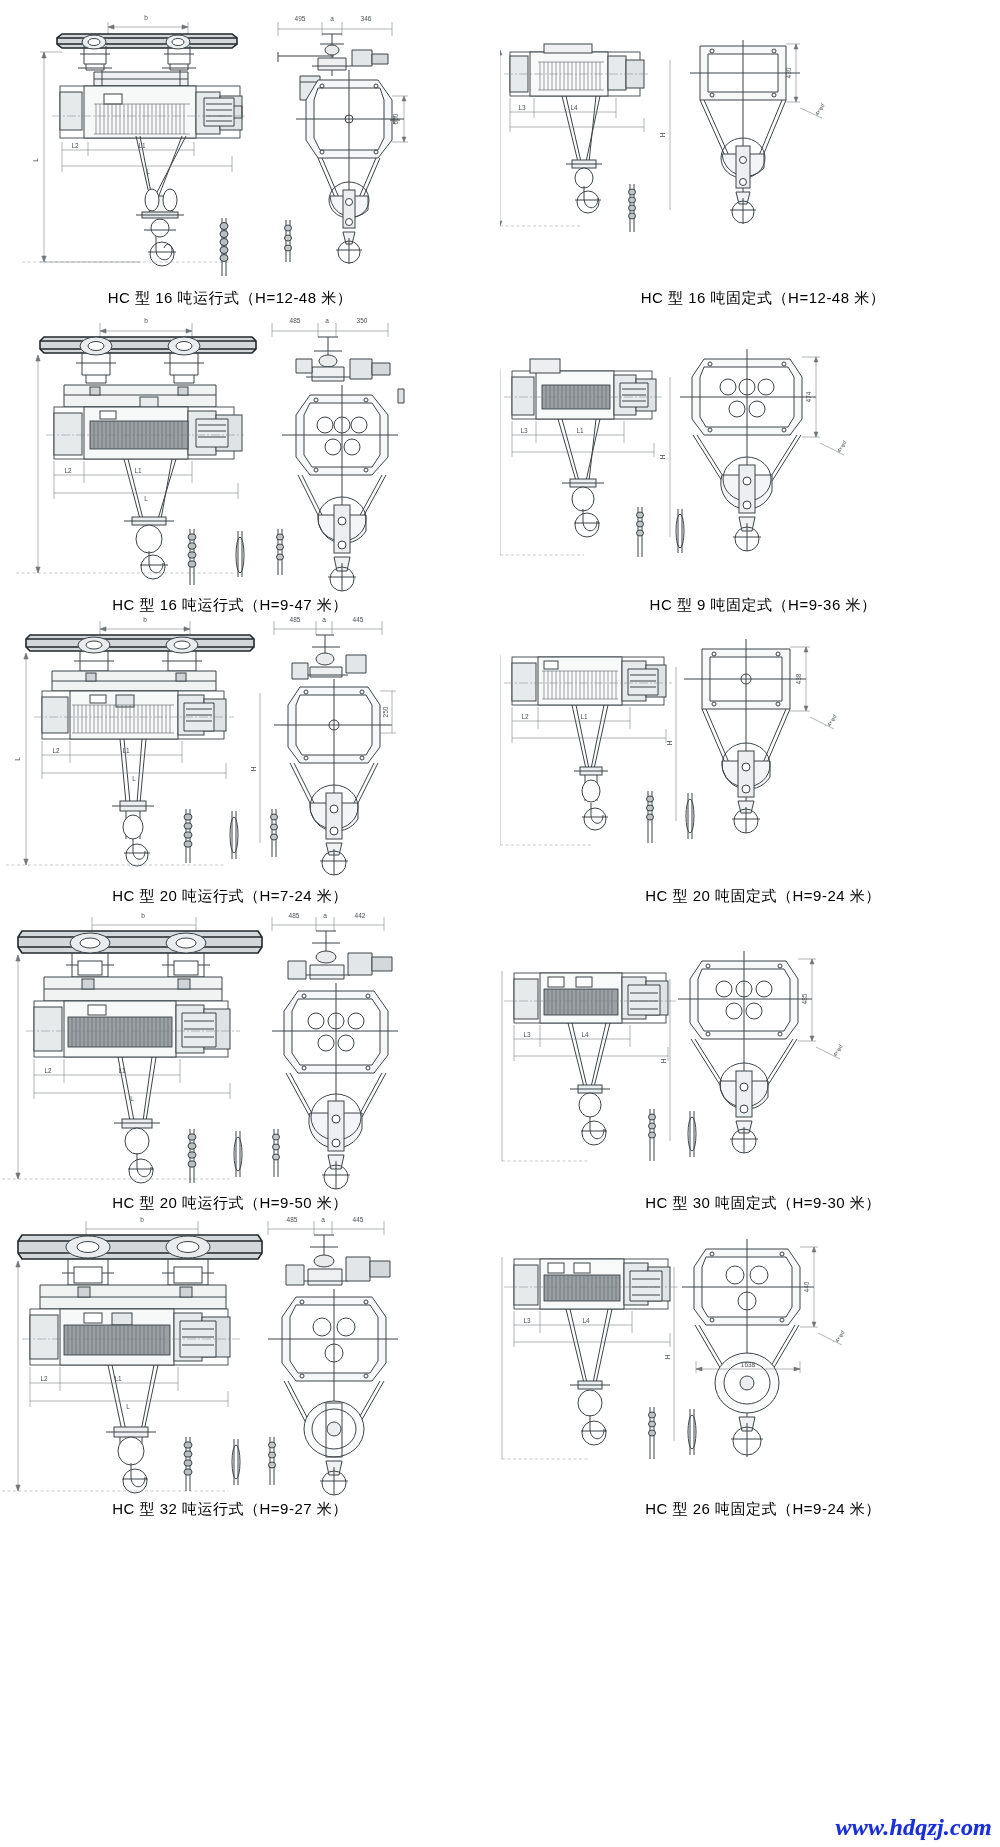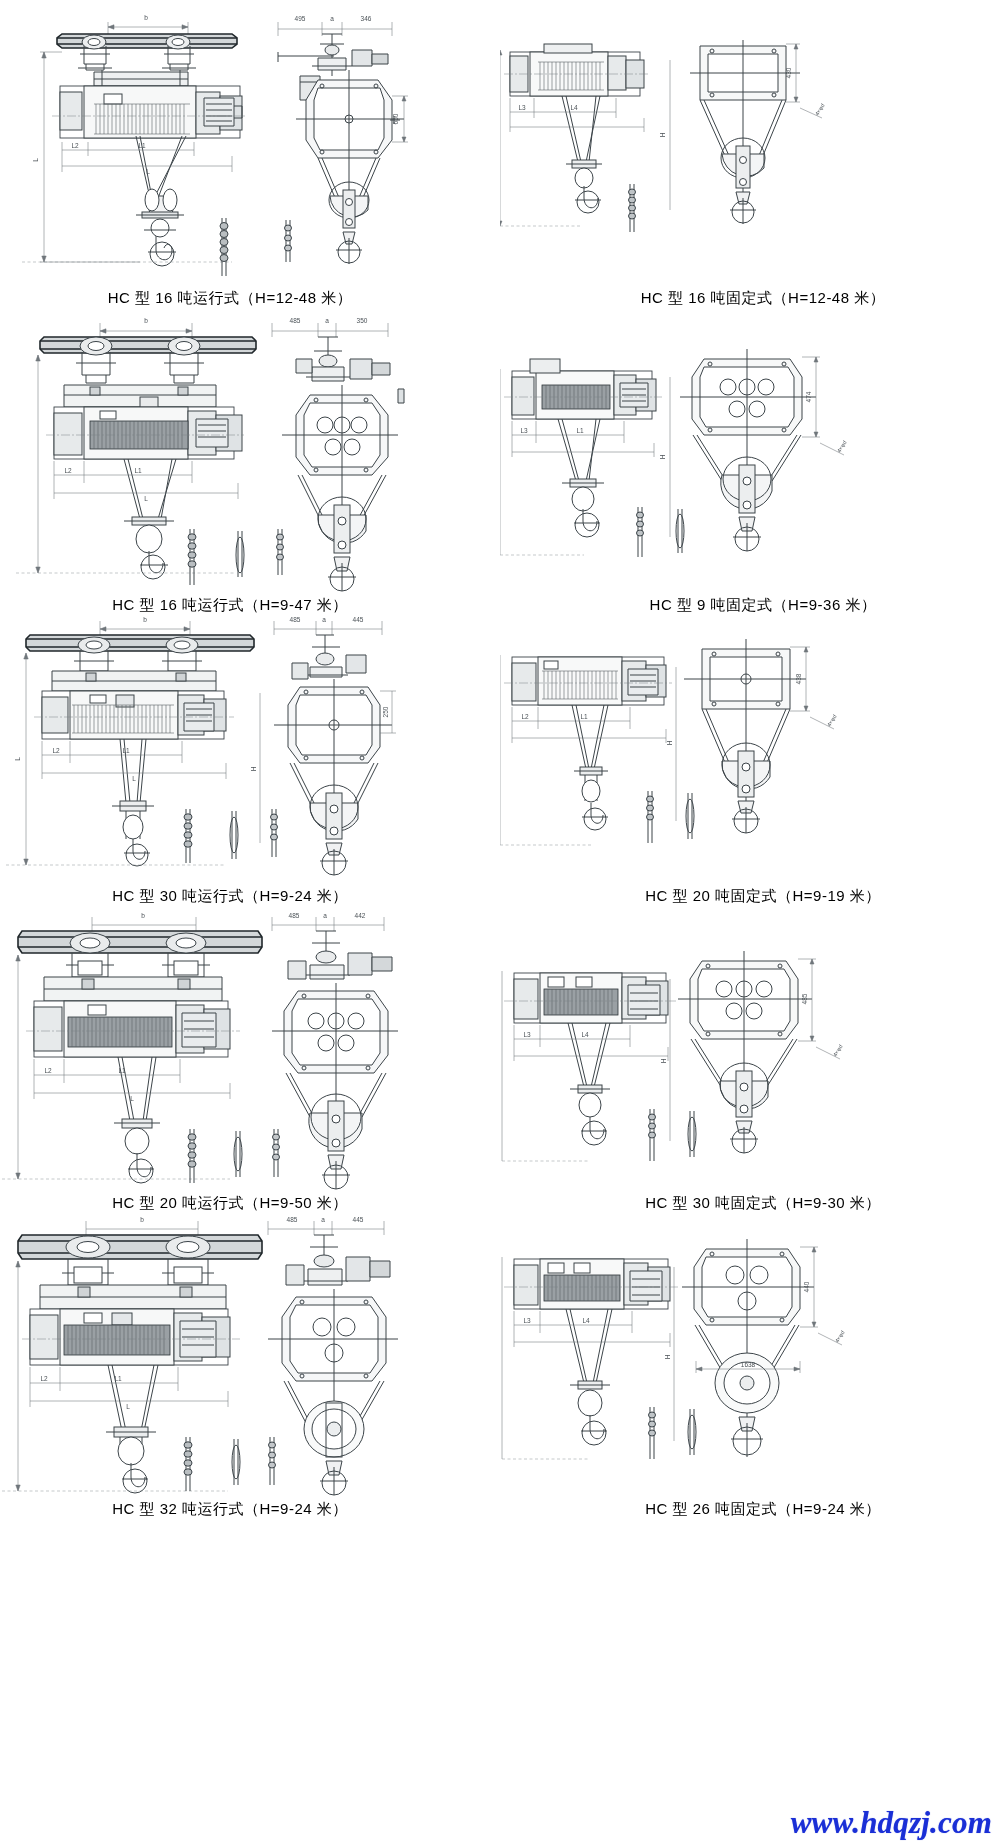--- a/index.html
+++ b/index.html
@@ -64,21 +64,21 @@
     font-size: 5.5px; fill: #545b60;
   }
 
   .watermark {
     position: absolute;
     right: 8px;
     bottom: 6px;
     font-family: "Liberation Serif", "DejaVu Serif", serif;
     font-style: italic;
     font-weight: bold;
-    font-size: 31px;
+    font-size: 24px;
     color: #1a2fd6;
     letter-spacing: 0.2px;
     text-shadow: 0 0 1px rgba(26,47,214,0.5);
     margin-top: 36px;
   }
 </style>
 </head>
 <body>
 
 <div class="page">
@@ -778,21 +778,21 @@
             <path d="M392 78 L392 120"></path>
             <path d="M380 78 L396 78 M380 120 L396 120"></path>
           </g>
           <text class="dimtxt" x="388" y="99" text-anchor="middle" transform="rotate(-90 388 99)">250</text>
           <g class="dim">
               <path d="M260 80 L260 230"></path>
             </g>
           <text class="dimtxt" x="256" y="156" text-anchor="middle" transform="rotate(-90 256 156)">H</text>
         </svg>
       </div>
-      <div class="caption caption-left">HC 型 30 吨运行式（H=9-24 米）</div>
+      <div class="caption caption-left">HC 型 20 吨运行式（H=7-24 米）</div>
     </div>
 
     <div class="cell">
       <div class="figure-wrap">
         <svg width="500" height="275" viewBox="0 0 500 275">
           <g class="ln">
             <rect x="12" y="44" width="152" height="48" class="fillw"></rect>
             <rect x="12" y="50" width="24" height="38" fill="#e7eaeb"></rect>
             <rect x="38" y="44" width="84" height="48" fill="#f8f9f9"></rect>
             <rect x="122" y="48" width="24" height="40" fill="#e7eaeb"></rect>
@@ -880,21 +880,21 @@
           <g class="dim">
               <path d="M310 104 L334 116"></path>
             </g>
           <text class="dimtxt-s" x="330" y="114" transform="rotate(-58 330 114)">4×φd</text>
           <g class="dim">
               <path d="M176 54 L176 208"></path>
             </g>
           <text class="dimtxt" x="172" y="130" text-anchor="middle" transform="rotate(-90 172 130)">H</text>
         </svg>
       </div>
-      <div class="caption caption-right">HC 型 20 吨固定式（H=9-19 米）</div>
+      <div class="caption caption-right">HC 型 20 吨固定式（H=9-24 米）</div>
     </div>
   </div>
 
   <div class="row">
 
     <div class="cell">
       <div class="figure-wrap">
         <svg width="500" height="290" viewBox="0 0 500 290">
           <g class="dim">
             <path d="M92 12 L92 26 M196 12 L196 26"></path>
@@ -1285,21 +1285,21 @@
             <path d="M320 270 L348 270 M334 256 L334 284"></path>
           </g>
           <g class="ln">
             <path d="M270 226 L270 274 M274 226 L274 274"></path>
             <ellipse cx="272" cy="234" rx="3.5" ry="3" fill="#c3c7ca"></ellipse>
             <ellipse cx="272" cy="244" rx="3.5" ry="3" fill="#c3c7ca"></ellipse>
             <ellipse cx="272" cy="254" rx="3.5" ry="3" fill="#c3c7ca"></ellipse>
           </g>
         </svg>
       </div>
-      <div class="caption caption-left">HC 型 32 吨运行式（H=9-24 米）</div>
+      <div class="caption caption-left">HC 型 32 吨运行式（H=9-27 米）</div>
     </div>
 
     <div class="cell">
       <div class="figure-wrap">
         <svg width="500" height="290" viewBox="0 0 500 290">
           <g class="ln">
             <rect x="14" y="48" width="154" height="50" class="fillw"></rect>
             <rect x="14" y="54" width="24" height="40" fill="#e7eaeb"></rect>
             <rect x="40" y="48" width="84" height="50" fill="#f8f9f9"></rect>
             <rect x="124" y="52" width="24" height="42" fill="#e7eaeb"></rect>

